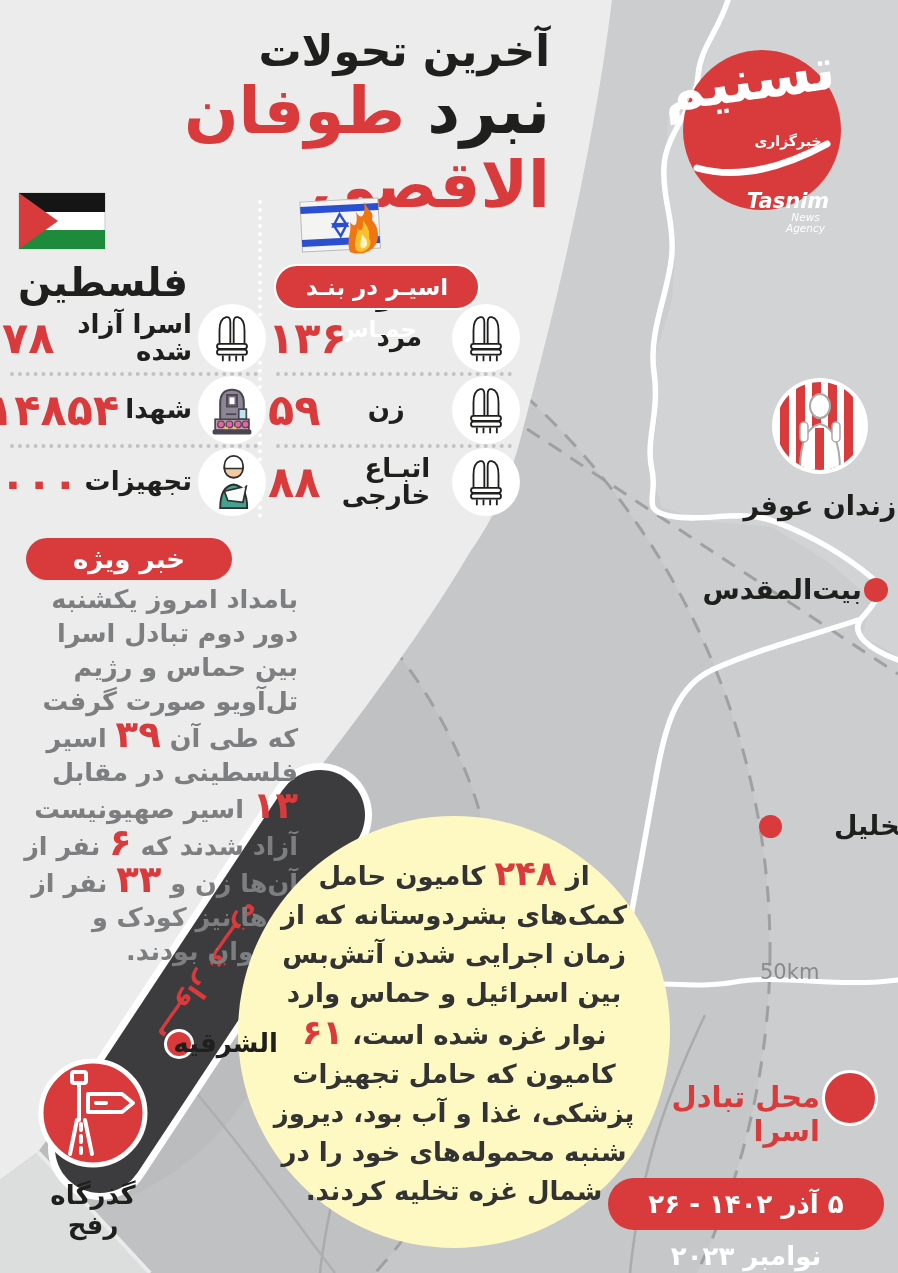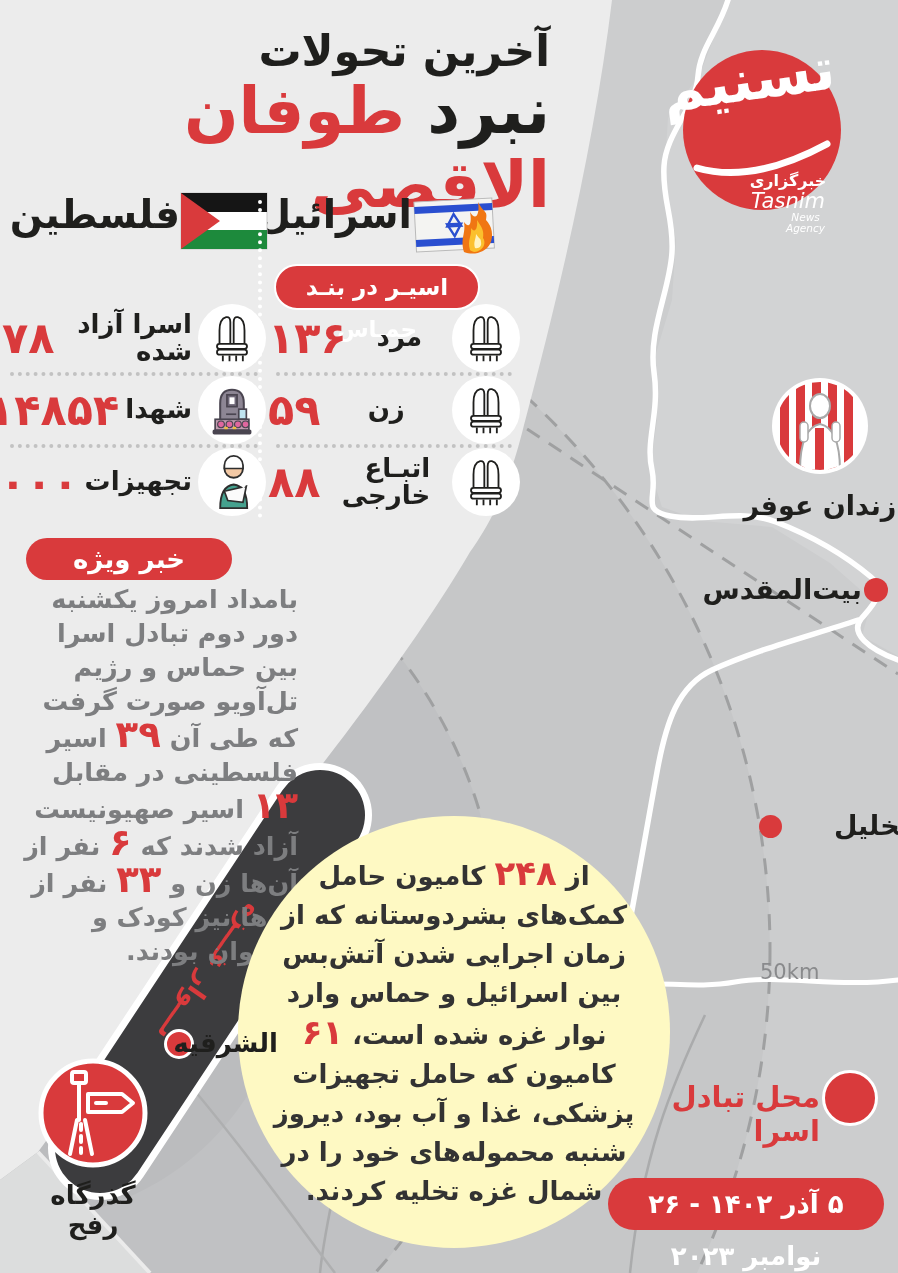--- a/index.html
+++ b/index.html
@@ -9,30 +9,30 @@
     margin:0 auto;
   }
   .abs{position:absolute;}
   svg{display:block;}
   
   .logo{left:683px;top:50px;width:158px;height:160px;background:#d93a3c;border-radius:50%;}
   .logo-callig{position:absolute;left:6px;top:-6px;width:146px;text-align:center;
     color:#fff;font-size:58px;font-weight:bold;transform:rotate(-8deg);}
   .logo-swoosh{position:absolute;left:10px;top:88px;}
   .logo-stack{position:absolute;left:62px;top:84px;width:86px;text-align:center;color:#fff;line-height:1.05;}
-  .logo-fa{font-size:16px;font-weight:bold;margin-top:39px;}
-  .logo-en{font-size:21px;font-weight:normal;font-style:italic;direction:ltr;}
+  .logo-fa{font-size:14px;font-weight:bold;}
+  .logo-en{font-size:21px;font-weight:bold;font-style:italic;direction:ltr;margin-top:41px;}
   .logo-en2{font-size:10.5px;font-style:italic;direction:ltr;margin-left:35px;}
   
   .title{left:40px;top:28px;width:510px;text-align:right;color:#1f1f1d;}
   .title-l1{font-size:43px;font-weight:bold;line-height:1.1;}
   .title-l2{font-size:64px;font-weight:bold;line-height:1.15;letter-spacing:-1px;}
   .red{color:#d93a3c;}
   
-  .hdr{display:flex;align-items:flex-start;}
+  .hdr{display:flex;align-items:flex-end;gap:10px;flex-direction:column;}
   .hdr-il{left:298px;top:192px;width:200px;}
   .hdr-ps{left:18px;top:192px;width:250px;}
   .hdr-label{font-size:39px;font-weight:bold;color:#1f1f1d;}
   .flagbox{flex:0 0 auto;}
   .vdivider{left:258px;top:200px;height:318px;width:0;border-left:4px dotted #ffffff;}
   
   .pill{background:#d93a3c;color:#fff;font-weight:bold;text-align:center;border-radius:26px;}
   .banner-il{left:274px;top:264px;width:202px;height:42px;font-size:23px;line-height:42px;border:2px solid #fff;}
   
   .statcol{display:flex;flex-direction:column;}

